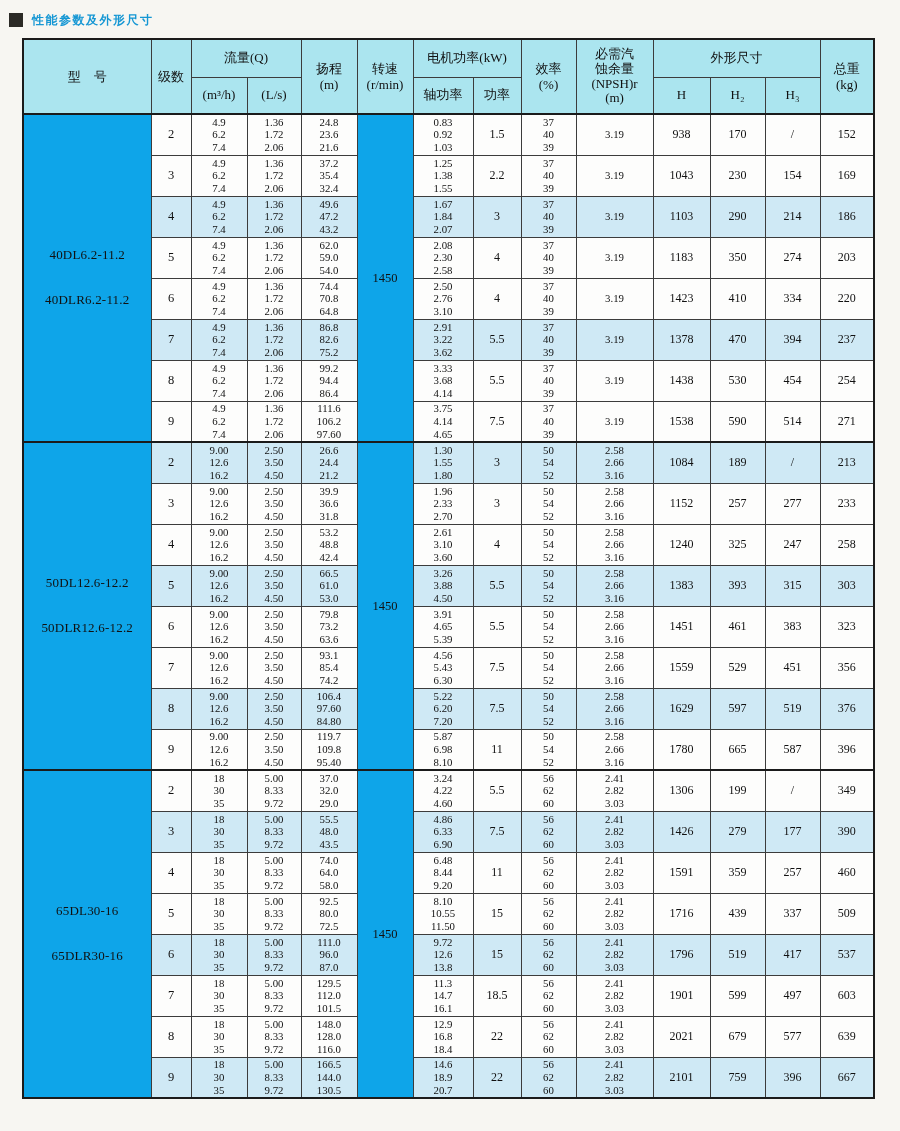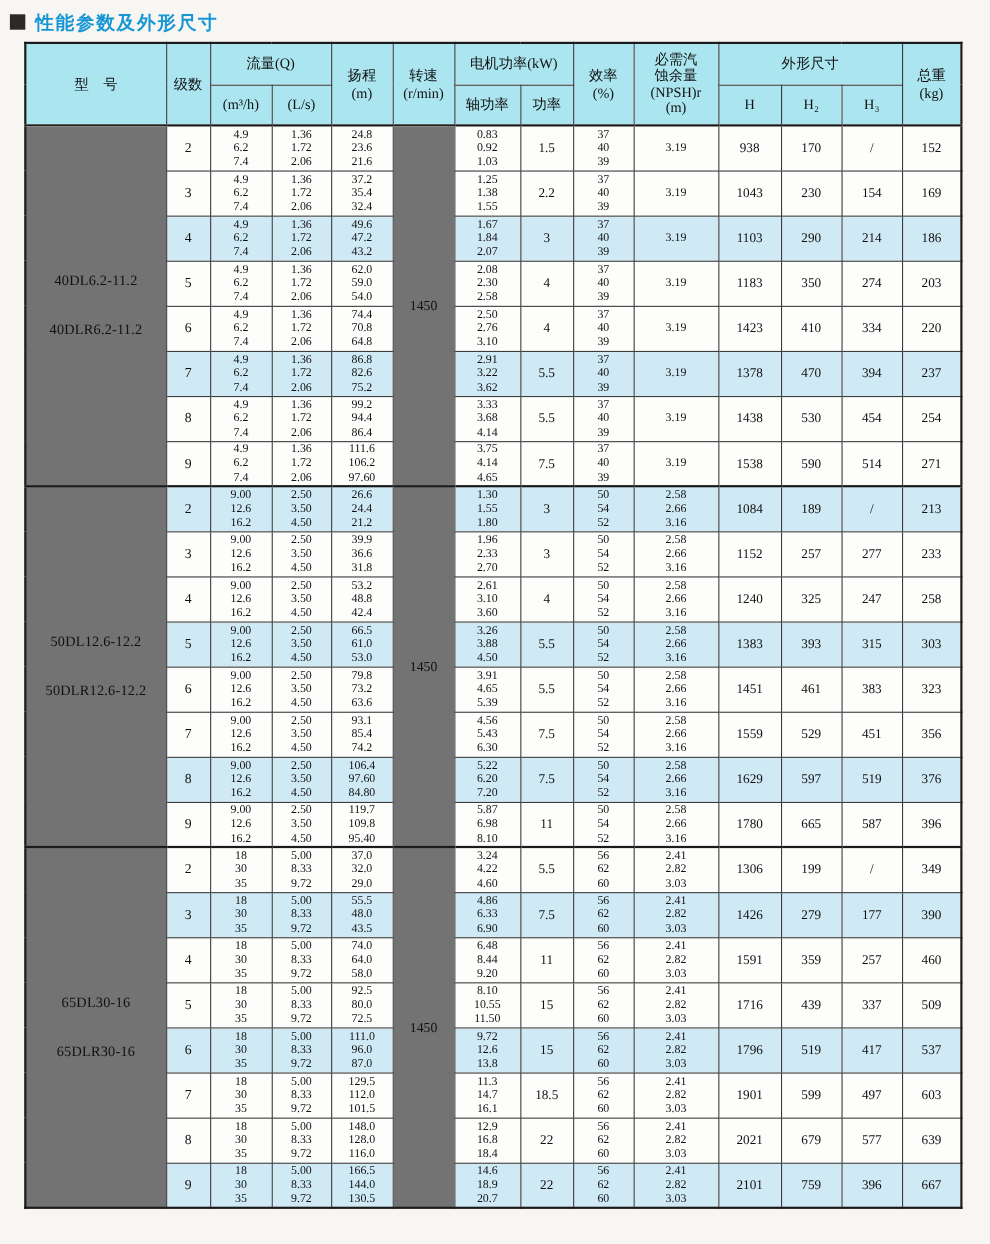--- a/index.html
+++ b/index.html
@@ -11,21 +11,21 @@
     color: #111;
     overflow: hidden;
   }
   .title-bar {
     display: flex; align-items: center; gap: 9px;
     padding: 10px 0 0 9px; height: 30px;
   }
   .title-sq { width: 14px; height: 14px; background: #2b2a26; flex: 0 0 auto; }
   .title-txt {
     font-family: "Liberation Sans", "DejaVu Sans", sans-serif;
-    font-weight: bold; font-size: 17px; letter-spacing: 1.5px;
+    font-weight: bold; font-size: 12px; letter-spacing: 1.5px;
     color: #1697d4;
   }
   table.spec {
     border-collapse: collapse; table-layout: fixed;
     width: 851px; margin: 8px 0 0 22px;
     border: 2.5px solid #1b1b1b;
     background: #fdfdfc;
   }
   th, td {
     border: 1px solid #3c3c3c;
@@ -42,21 +42,21 @@
   thead th.npsh-h { font-size: 13px; line-height: 1.15; }
   thead { border-bottom: 2.2px solid #1b1b1b; }
   tbody td { font-size: 10.8px; line-height: 12.6px; height: 41px; padding: 0; }
   tbody td.stage-cell { font-size: 12.5px; }
   tbody td.single { font-size: 12px; }
   tbody td.model-cell {
     background: #fdfdfc; font-size: 13px; line-height: 1.75; letter-spacing: 0.2px;
   }
   tbody td.speed-cell { background: #fdfdfc; font-size: 12.5px; margin-top: 24px; }
   tbody tr.hl td { background: #cfe9f5; }
-  tbody tr td.model-cell, tbody tr td.speed-cell { background: #737373; }
+  tbody tr td.model-cell, tbody tr td.speed-cell { background: #0ea5e9; }
   tbody tr.group-start td { border-top: 2.2px solid #1b1b1b; }
 </style>
 </head>
 <body>
 
 <div class="title-bar">
   <span class="title-sq"></span>
   <span class="title-txt">性能参数及外形尺寸</span>
 </div>
 

